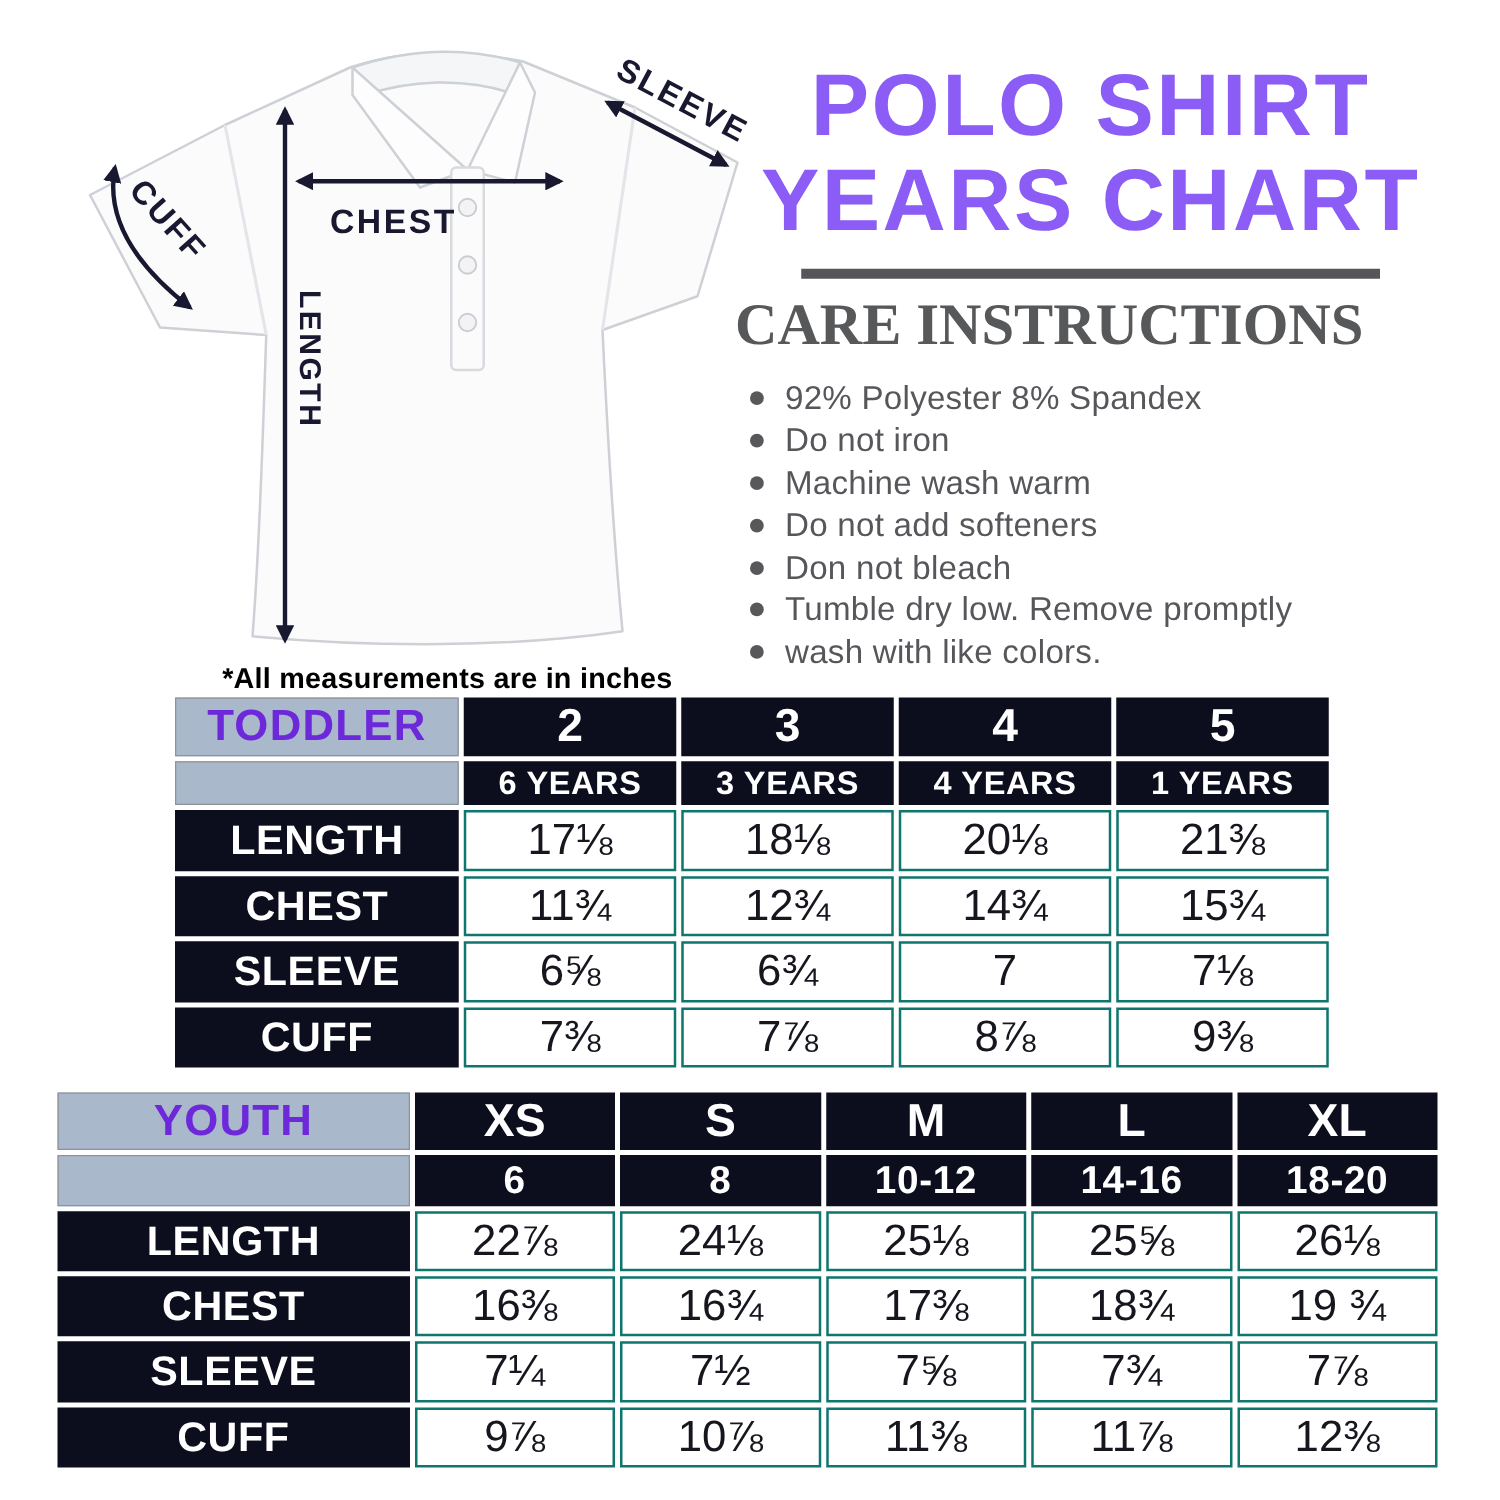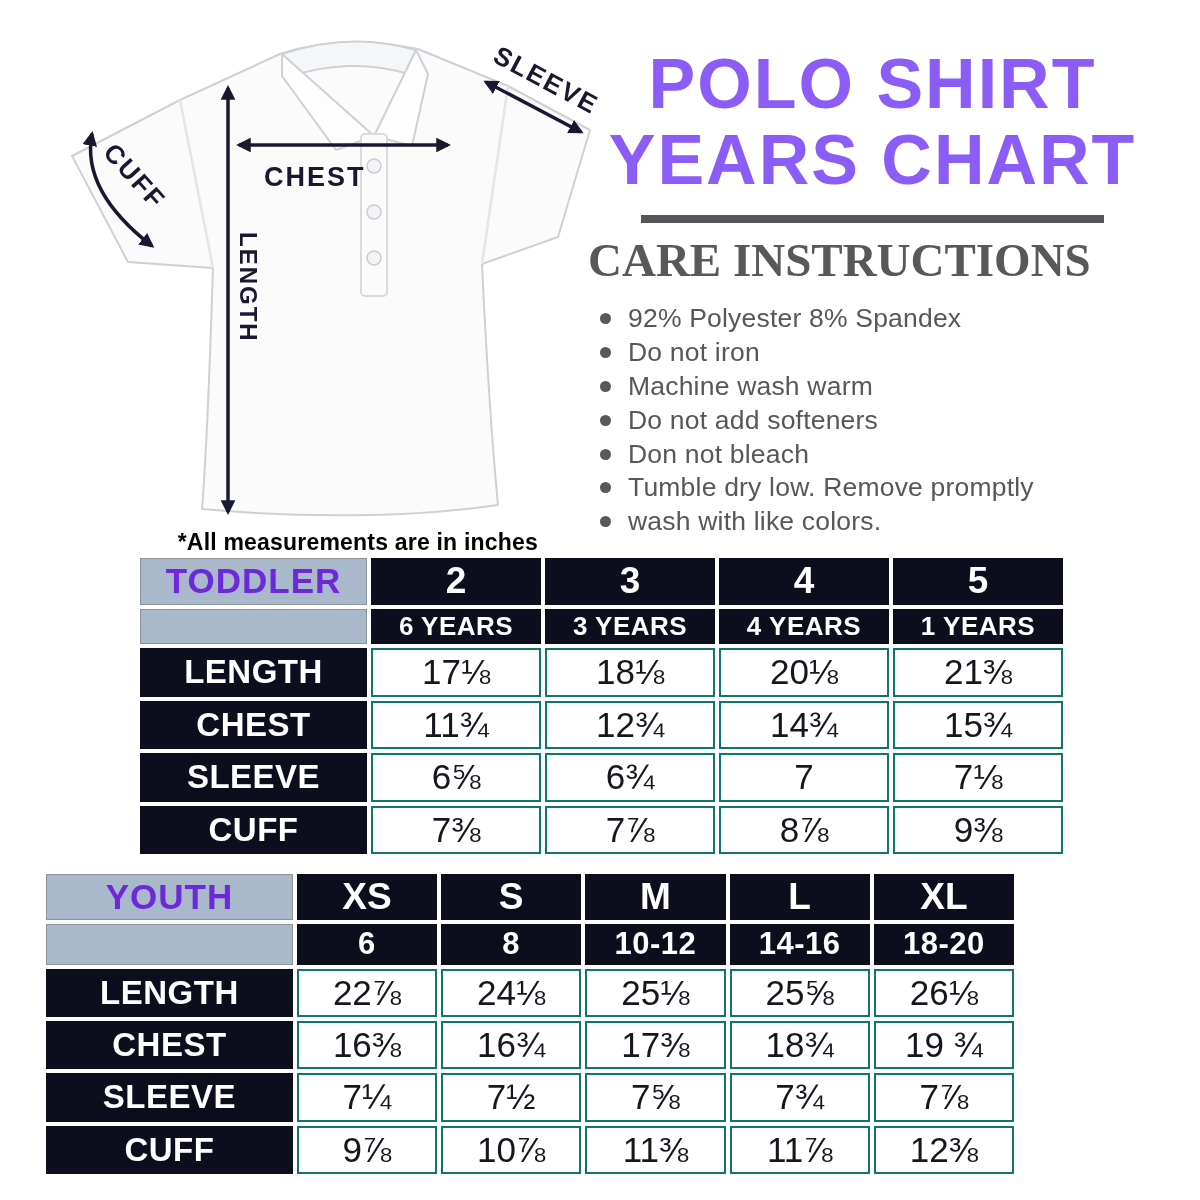--- a/index.html
+++ b/index.html
@@ -21,21 +21,21 @@
 
   .care-list{position:absolute;left:600px;top:302px;width:580px;list-style:none;margin:0;padding:0;text-align:center;}
   .care-list li{display:flex;align-items:center;font-size:26.5px;color:#56575a;height:33.8px;letter-spacing:0.2px;}
   .care-list li::before{content:"";width:11px;height:11px;border-radius:50%;background:#58585a;
                         margin-right:17px;flex:none;}
 
   
   .size-table{position:absolute;display:grid;gap:4px;}
   .size-table.toddler{left:140px;top:558px;width:923px;height:296px;
                       grid-template-columns:24.6% repeat(4,1fr);}
-  .size-table.youth{left:46px;top:874px;width:968px;height:300px;
+  .size-table.youth{left:46px;top:874px;width:1104px;height:300px;
                     grid-template-columns:25.5% repeat(5,1fr);}
   .cell{display:flex;align-items:center;justify-content:center;white-space:nowrap;}
   .c-light{background:#a9b8cb;border:1px solid #8f9296;color:#6d28d9;font-weight:bold;
            font-size:35px;letter-spacing:1px;}
   .c-dark{background:#0d0e1d;color:#ffffff;font-weight:bold;}
   .c-size{font-size:37px;}
   .c-age{font-size:26px;letter-spacing:0.5px;}
   .c-age-lg{font-size:31px;letter-spacing:0.5px;}
   .c-label{background:#0d0e1d;color:#ffffff;font-weight:bold;font-size:33px;letter-spacing:0.5px;}
   .c-val{background:#ffffff;border:2px solid #0f766e;color:#16161f;font-size:35px;}

